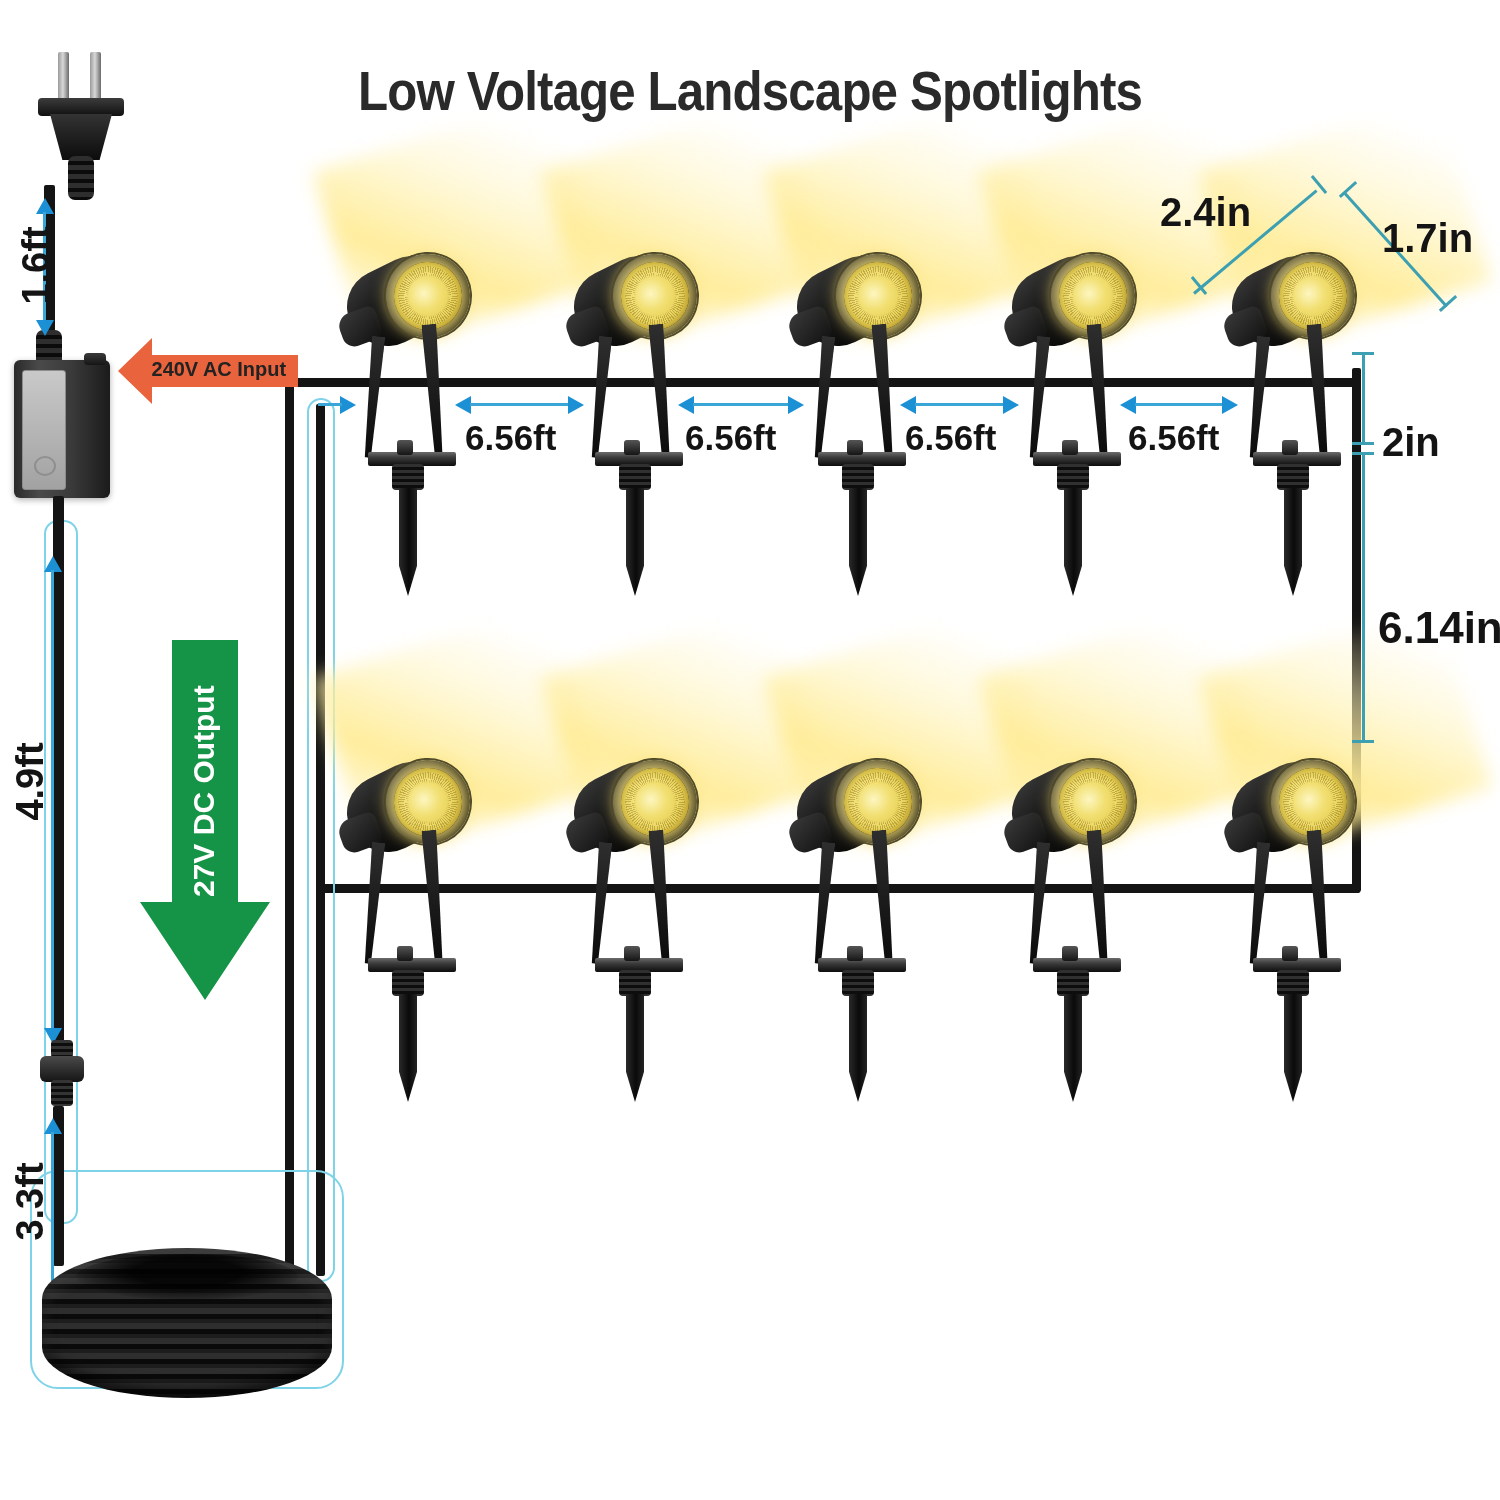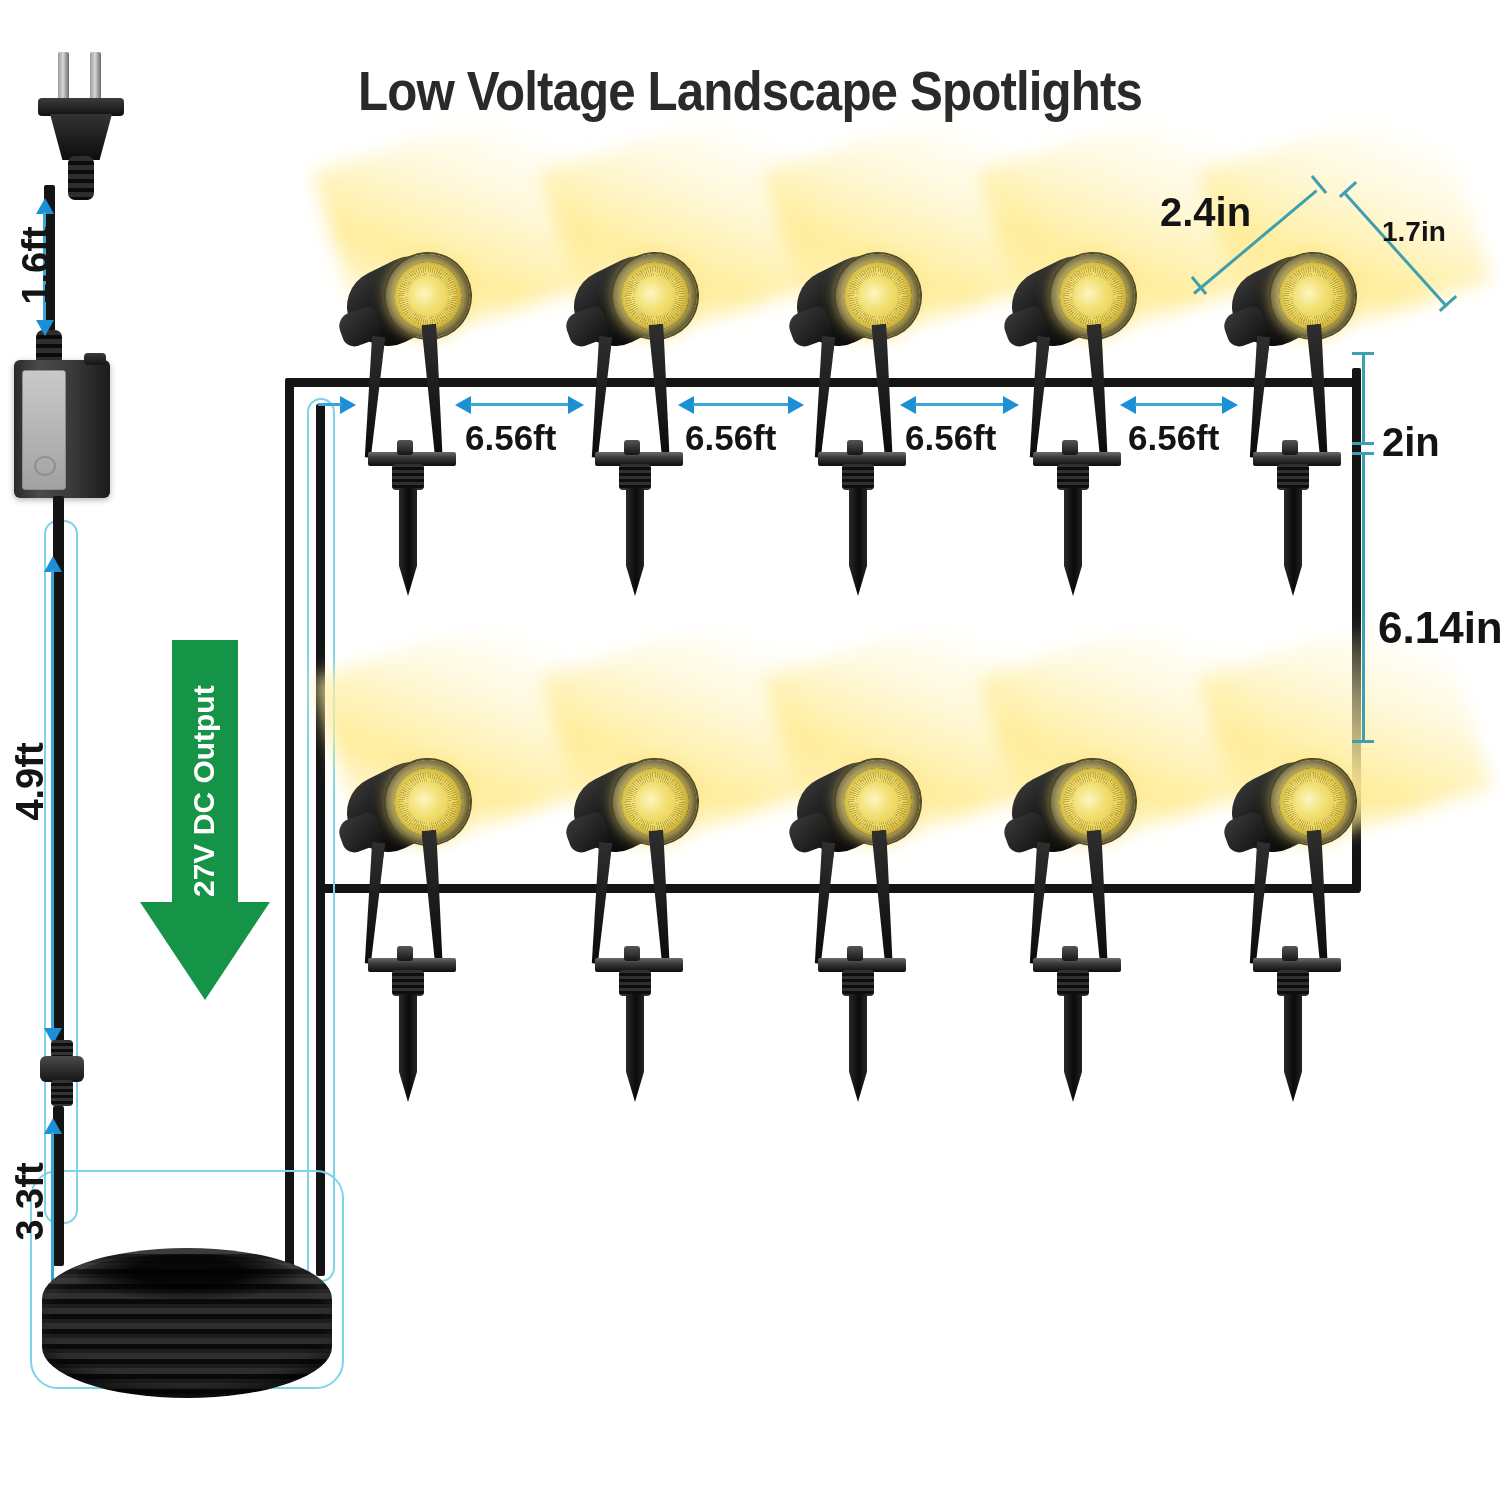--- a/index.html
+++ b/index.html
@@ -167,20 +167,25 @@
               border-radius:6px;box-shadow:0 2px 6px rgba(0,0,0,.3);">
     <div style="position:absolute;left:8px;top:10px;width:42px;height:118px;
                 background:linear-gradient(180deg,#c9c9c9,#a2a2a2);border-radius:3px;
                 border:1px solid #8c8c8c;"></div>
     <div style="position:absolute;left:20px;top:96px;width:18px;height:16px;
                 border:2px solid #7d7d7d;border-radius:50%;opacity:.6;"></div>
     <div style="position:absolute;left:70px;top:-7px;width:22px;height:12px;
                 background:linear-gradient(180deg,#3a3a3a,#151515);border-radius:4px;"></div>
   </div>
 
+  <div class="callout" style="left:118px;top:338px;width:180px;height:66px;">
+    <div style="position:absolute;left:0;top:0;width:180px;height:66px;background:#e9633c;
+                clip-path:polygon(0 50%,34px 0,34px 17px,180px 17px,180px 49px,34px 49px,34px 66px);"></div>
+    <div class="txt" style="left:30px;top:19px;font-size:21px;color:#222222;transform:scaleX(.95);">240V AC Input</div>
+  </div>
 
   <div class="callout" style="left:140px;top:640px;width:130px;height:360px;">
     <div style="position:absolute;left:0;top:0;width:130px;height:360px;background:#159346;
                 clip-path:polygon(50% 100%,0 262px,32px 262px,32px 0,98px 0,98px 262px,130px 262px);"></div>
     <div class="txt vert" style="left:-36px;top:140px;width:200px;text-align:center;font-size:30px;color:#ffffff;">27V DC Output</div>
   </div>
 
   <div class="wire v" style="left:53px;top:496px;height:550px;width:11px;"></div>
 
   <div class="ah up" style="left:44px;top:556px;"></div>
@@ -394,21 +399,21 @@
   <div class="blueline h" style="left:318px;top:403px;width:24px;"></div>
 
   <div class="tealline" style="left:1194px;top:292px;width:160px;transform:rotate(-40deg);"></div>
   <div class="cap" style="left:1188px;top:284px;width:22px;height:3px;background:#3c9fb2;transform:rotate(50deg);"></div>
   <div class="cap" style="left:1308px;top:183px;width:22px;height:3px;background:#3c9fb2;transform:rotate(50deg);"></div>
   <div class="dimlabel" style="left:1160px;top:190px;font-size:40px;text-align:right;">2.4in</div>
 
   <div class="tealline" style="left:1345px;top:192px;width:152px;transform:rotate(48deg);"></div>
   <div class="cap" style="left:1337px;top:188px;width:22px;height:3px;background:#3c9fb2;transform:rotate(-42deg);"></div>
   <div class="cap" style="left:1437px;top:302px;width:22px;height:3px;background:#3c9fb2;transform:rotate(-42deg);"></div>
-  <div class="dimlabel" style="left:1382px;top:216px;font-size:28px;">1.7in</div>
+  <div class="dimlabel" style="left:1382px;top:216px;font-size:40px;">1.7in</div>
 
   <div class="cyline v" style="left:1362px;top:352px;height:92px;background:#3c9fb2;"></div>
   <div class="cyline h" style="left:1352px;top:352px;width:22px;background:#3c9fb2;"></div>
   <div class="cyline h" style="left:1352px;top:442px;width:22px;background:#3c9fb2;"></div>
   <div class="dimlabel" style="left:1382px;top:420px;font-size:40px;">2in</div>
 
   <div class="cyline v" style="left:1362px;top:452px;height:290px;background:#3c9fb2;"></div>
   <div class="cyline h" style="left:1352px;top:452px;width:22px;background:#3c9fb2;"></div>
   <div class="cyline h" style="left:1352px;top:740px;width:22px;background:#3c9fb2;"></div>
   <div class="dimlabel" style="left:1378px;top:603px;font-size:44px;">6.14in</div>

